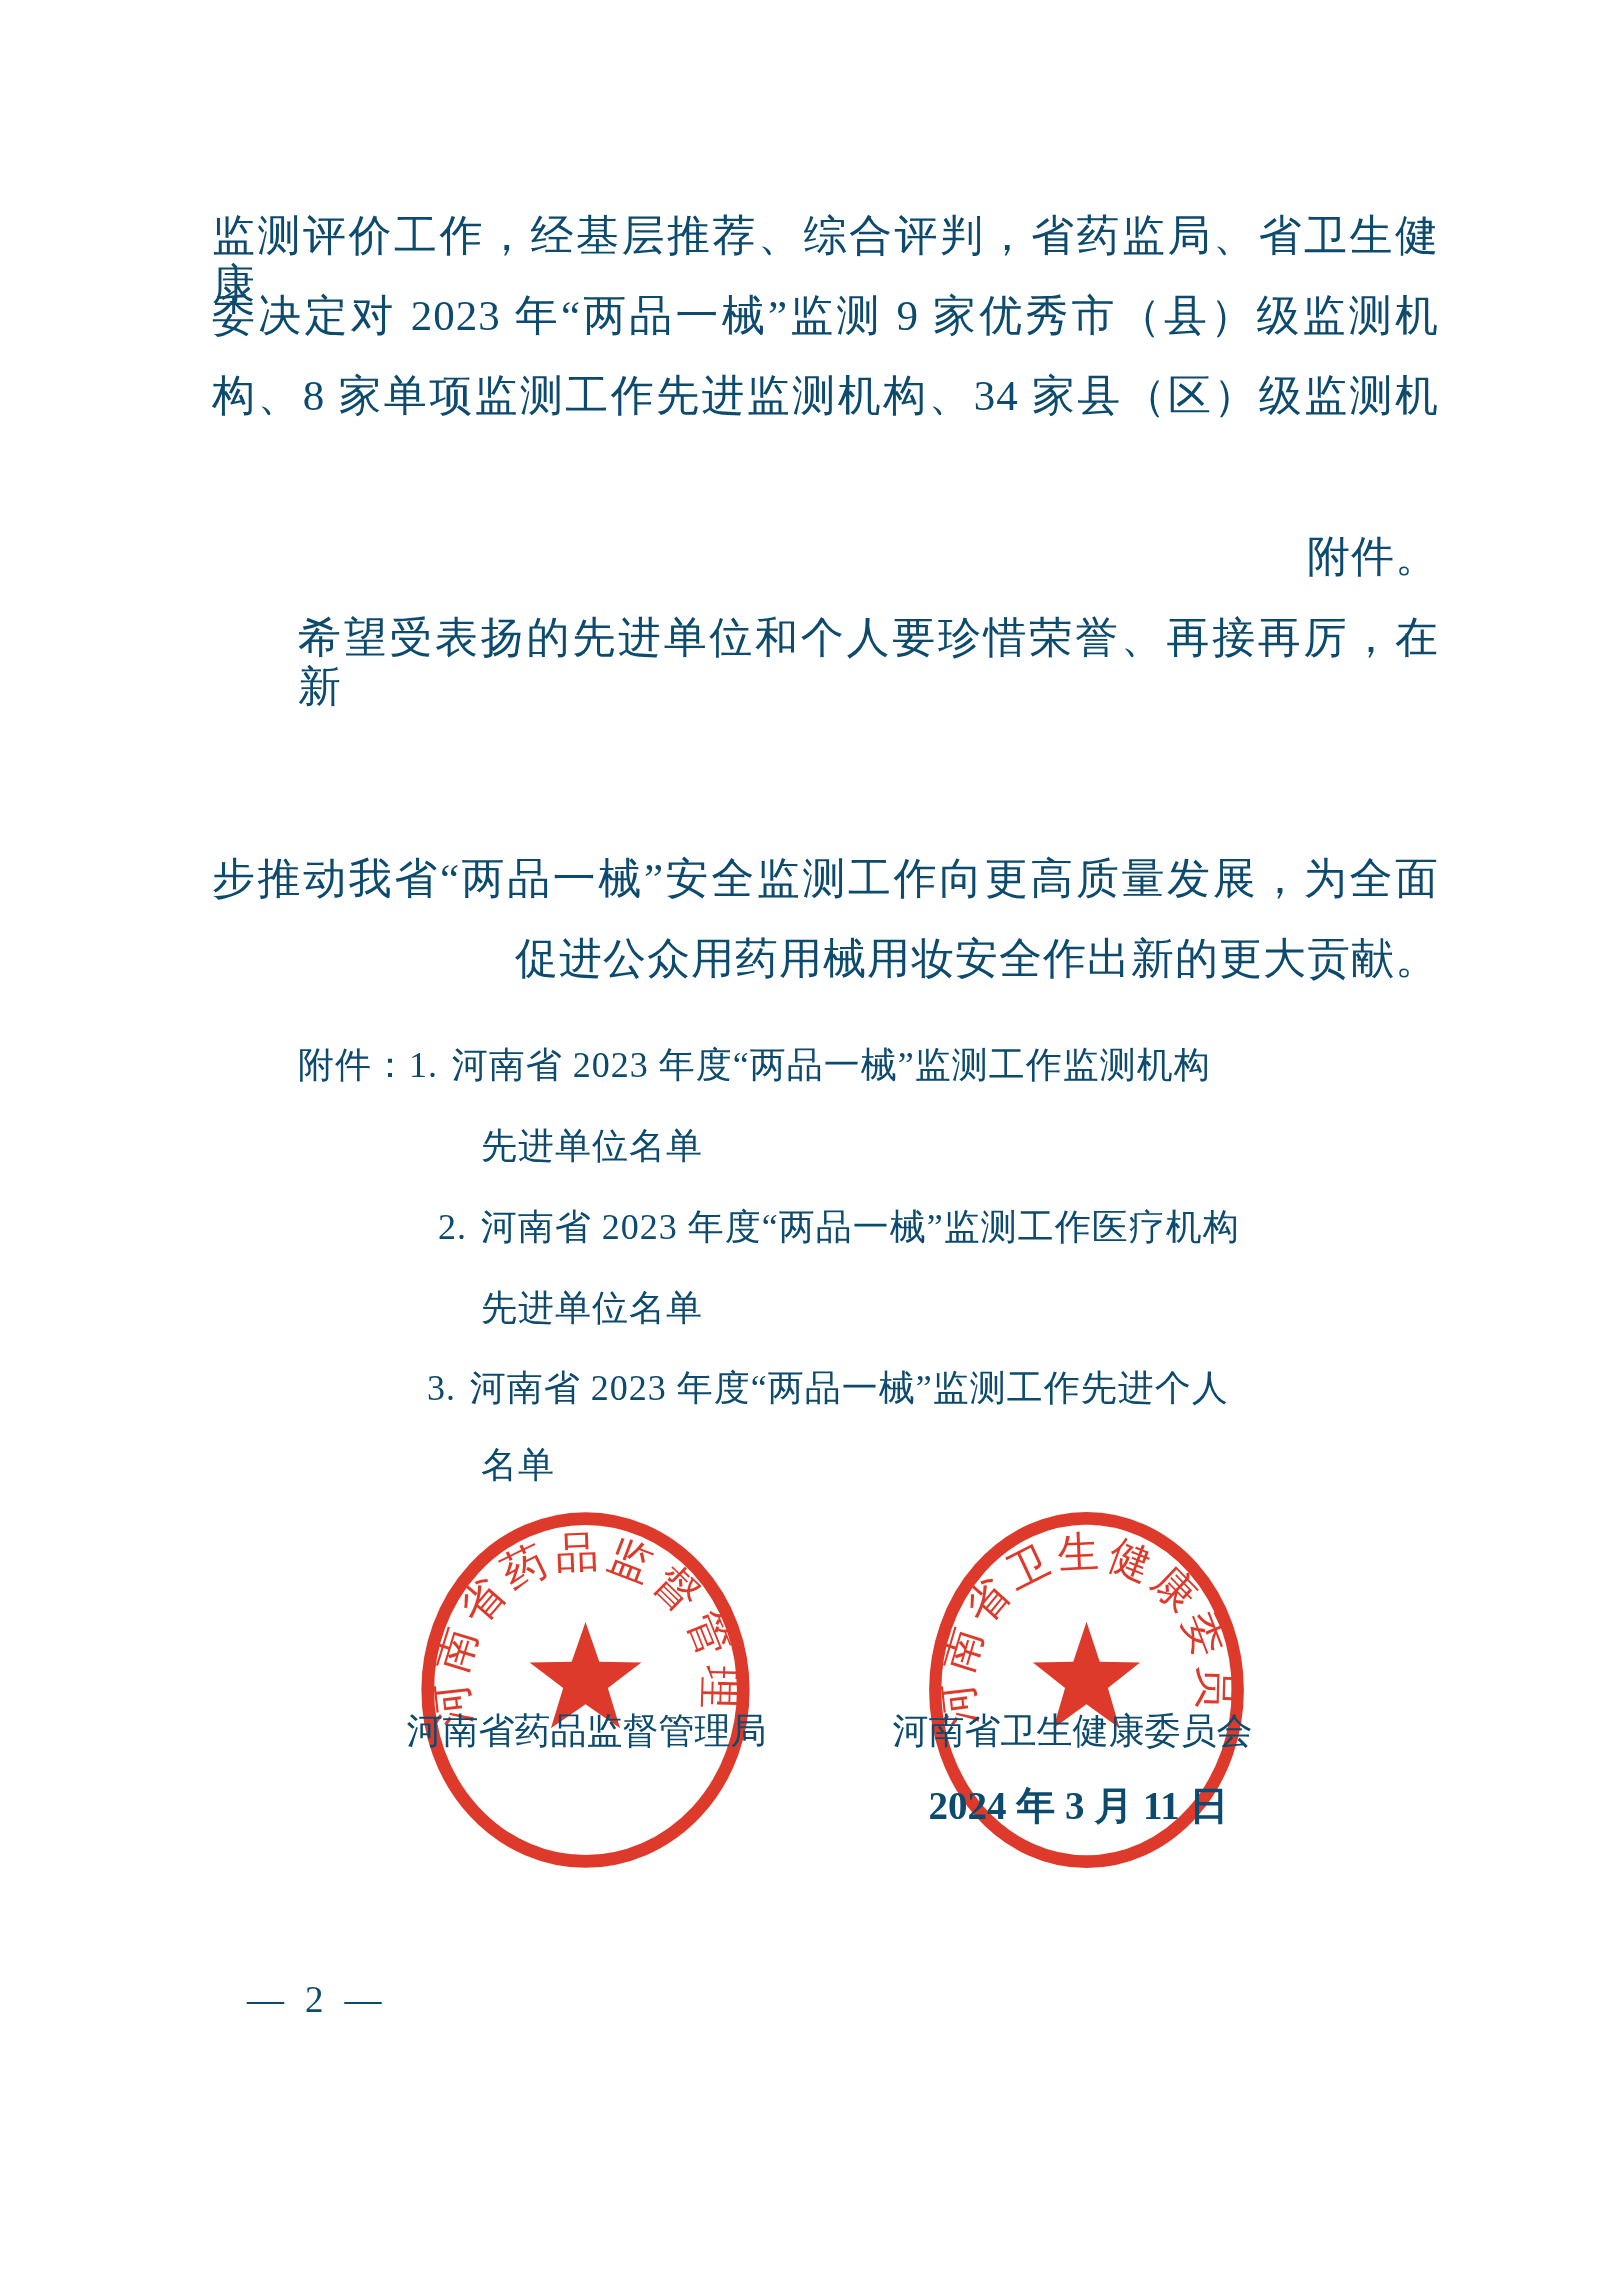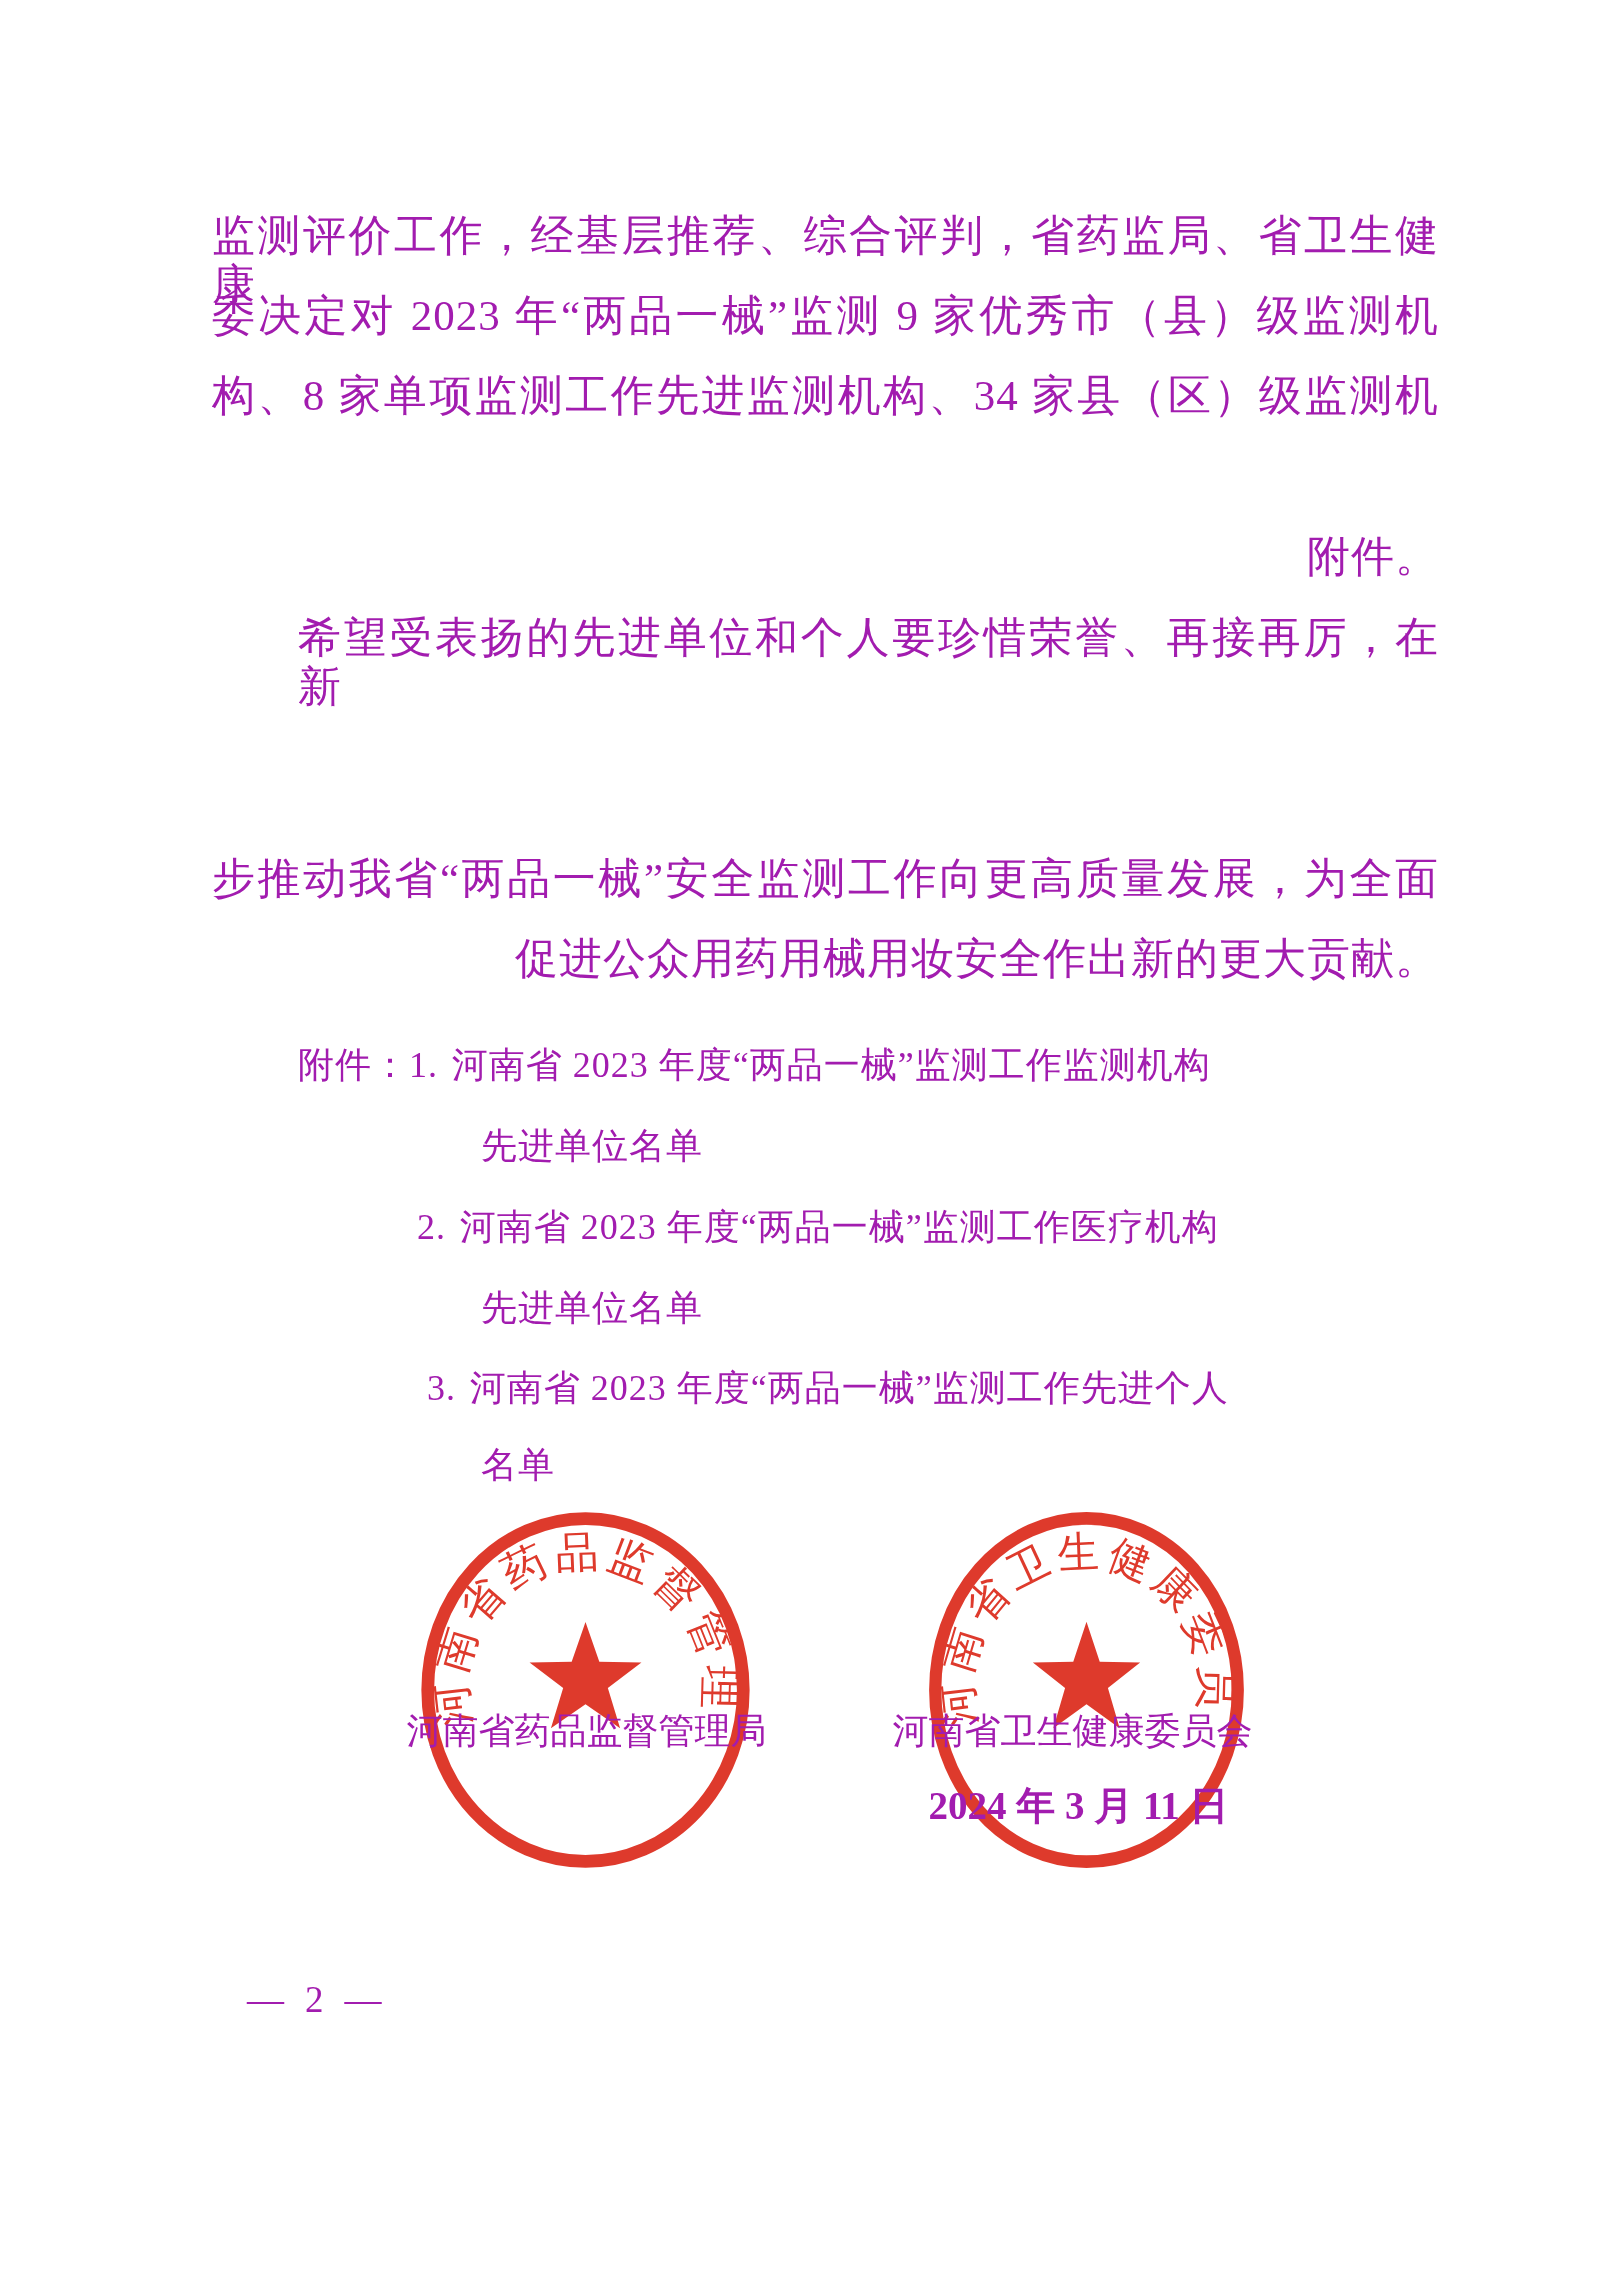--- a/index.html
+++ b/index.html
@@ -3,21 +3,21 @@
 <meta charset="utf-8">
 <style>
   html, body { margin: 0; padding: 0; background: #ffffff; }
   .page {
     position: relative;
     width: 1487px;
     height: 2293px;
     background: #ffffff;
     overflow: hidden;
     font-family: "Liberation Serif", "DejaVu Serif", serif;
-    color: #a21caf;
+    color: #0c4a6e;
   }
   .line {
     position: absolute;
     left: 212px;
     width: 1227px;
     font-size: 43px;
     line-height: 49px;
     white-space: nowrap;
     letter-spacing: 1px;
     text-align: right;
@@ -90,21 +90,21 @@
 
   <div class="line justify indent-first" style="top:613px">希望受表扬的先进单位和个人要珍惜荣誉、再接再厉，在新</div>
   <div class="line justify" style="top:854px">步推动我省“两品一械”安全监测工作向更高质量发展，为全面</div>
   <div class="line" style="top:934px">促进公众用药用械用妆安全作出新的更大贡献。</div>
 
   <div class="att-row" style="top:1041px; left:298px">
     <span>附件：</span><span class="att-no">1.</span><span>河南省 2023 年度“两品一械”监测工作监测机构</span>
   </div>
   <div class="att-row" style="top:1122px; left:481px">先进单位名单</div>
 
-  <div class="att-row" style="top:1203px; left:417px">
+  <div class="att-row" style="top:1203px; left:438px">
     <span class="att-no">2.</span><span>河南省 2023 年度“两品一械”监测工作医疗机构</span>
   </div>
   <div class="att-row" style="top:1284px; left:481px">先进单位名单</div>
 
   <div class="att-row" style="top:1364px; left:427px">
     <span class="att-no">3.</span><span>河南省 2023 年度“两品一械”监测工作先进个人</span>
   </div>
   <div class="att-row" style="top:1441px; left:481px">名单</div>
 
   <svg class="seal" style="left:415px; top:1512px" width="341" height="356" viewBox="0 0 348 363">

